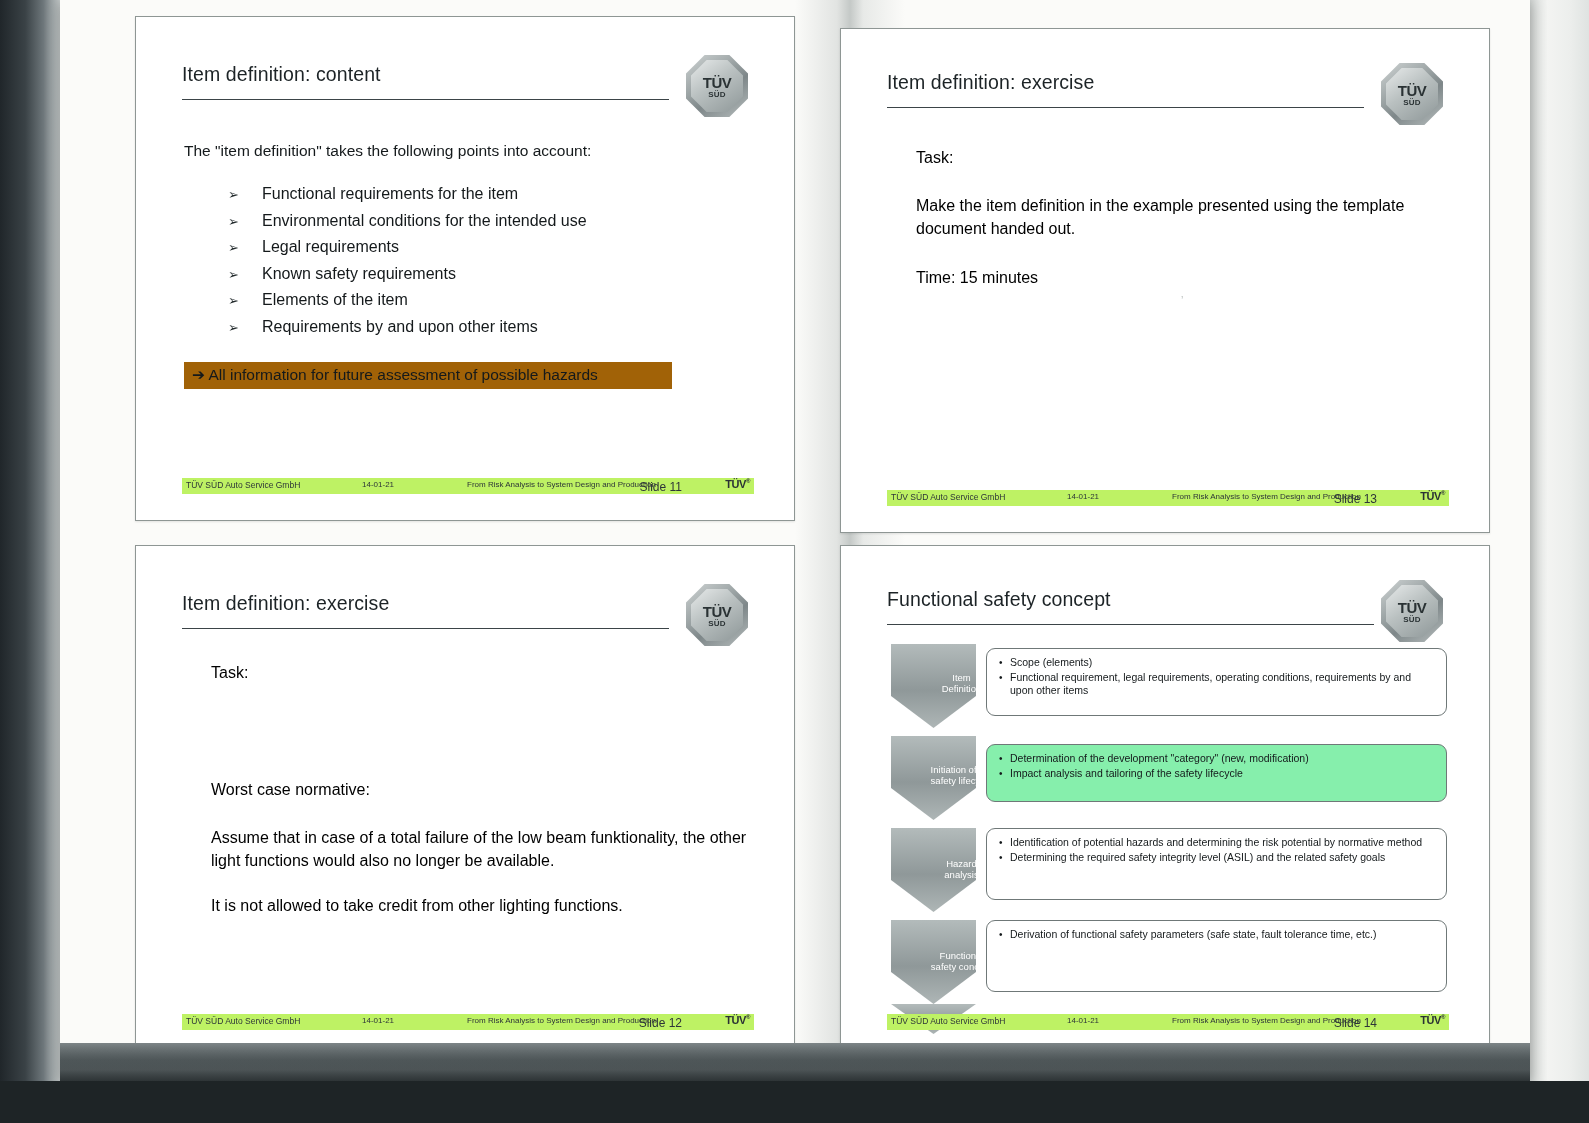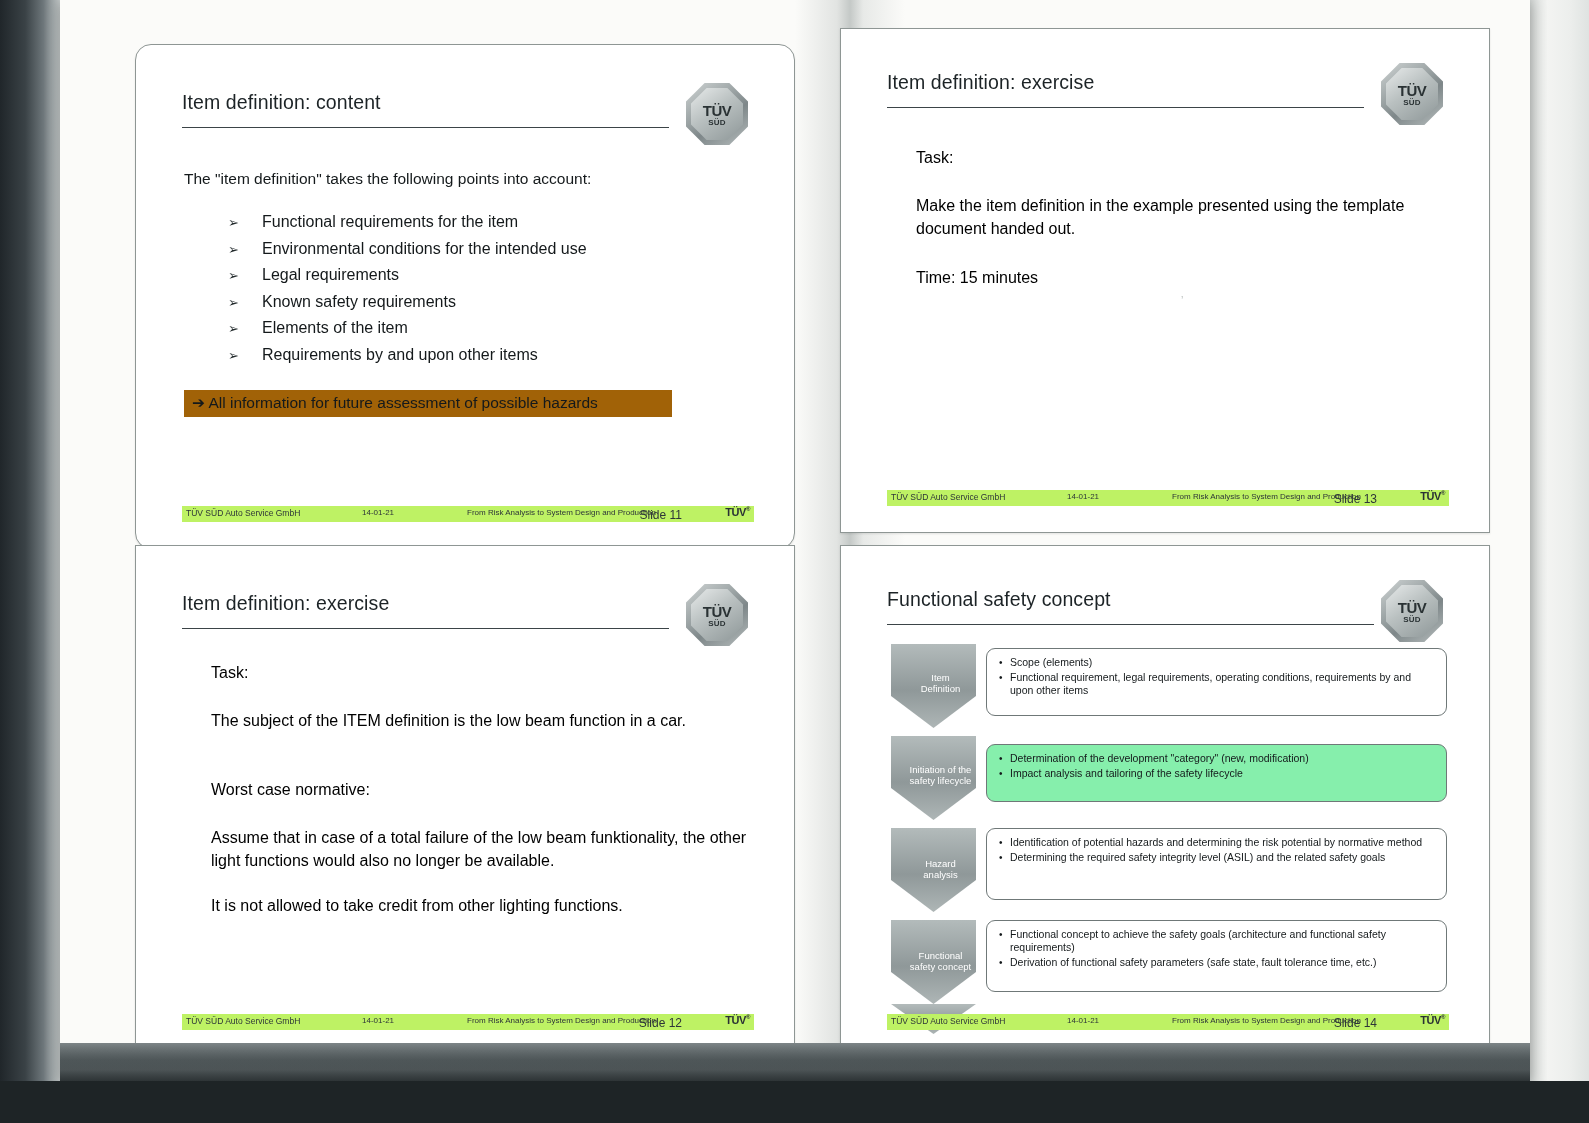--- a/index.html
+++ b/index.html
@@ -134,21 +134,21 @@
 
   
   .proc-row{position:absolute;left:50px;}
   .chev{
     position:absolute;left:0;top:0;width:85px;
     background:linear-gradient(180deg,#b3bbbb 0%,#8f9899 55%,#aeb6b6 100%);
     clip-path:polygon(0 0,100% 0,100% 62%,50% 100%,0 62%);
   }
   .chev-label{
     position:absolute;left:0;width:99px;text-align:center;
-    font-size:9.5px;color:#ffffff;line-height:11px;
+    font-size:9.5px;color:#ffffff;line-height:11px;padding-left:21px;
   }
   .proc-box{
     position:absolute;left:95px;right:0;
     border:1px solid #6f7878;border-radius:9px;background:#fff;
     box-sizing:border-box;padding:7px 9px 7px 9px;
   }
   .proc-box.grey{background:#86efac;}
   .proc-box ul{margin:0;padding:0 0 0 14px;list-style:none;}
   .proc-box li{
     font-size:10.5px;color:#14191b;line-height:13px;margin-bottom:2px;position:relative;
@@ -168,21 +168,21 @@
 </head>
 <body>
 
 <div class="scan">
   <div class="page-left-edge"></div>
   <div class="page-right-edge"></div>
 
   <div class="paper">
     <div class="gutter"></div>
 
-    <div class="slide" id="slide-11" style="left:75px;top:44px;border-radius:16px;">
+    <div class="slide" id="slide-11" style="left:75px;top:16px;">
       <div class="slide-title">Item definition: content</div>
       <div class="title-rule"></div>
       <div class="logo">
         <div class="oct"></div>
           <div class="oct-in"></div>
         <div class="lt">TÜV</div>
         <div class="lb">SÜD</div>
       </div>
 
       <div class="body-text lead" style="left:48px;top:125px;">The "item definition" takes the following points into account:</div>
@@ -255,21 +255,20 @@
       <div class="slide-title">Item definition: exercise</div>
       <div class="title-rule"></div>
       <div class="logo">
         <div class="oct"></div>
           <div class="oct-in"></div>
         <div class="lt">TÜV</div>
         <div class="lb">SÜD</div>
       </div>
 
       <div class="s12-task">Task:</div>
-      <div class="s12-p1">The subject of the ITEM definition is the low beam function in a car.</div>
       <div class="s12-p2">Worst case normative:</div>
       <div class="s12-p3">Assume that in case of a total failure of the low beam funktionality, the other light functions would also no longer be available.</div>
       <div class="s12-p4">It is not allowed to take credit from other lighting functions.</div>
 
       <div class="footer">
         <span class="fl">TÜV SÜD Auto Service GmbH</span>
         <span class="fd">14-01-21</span>
         <span class="ft">From Risk Analysis to System Design and Production</span>
         <span class="fs">Slide 12</span>
         <span class="flogo"><span>TÜV</span><sup>®</sup></span>
@@ -329,21 +328,20 @@
       </div>
 
       <div class="proc-row" style="top:374px;right:42px;height:84px;">
         <div class="chev" style="height:84px;"></div>
         <div class="chev-label" style="top:30px;">
           <div>Functional</div>
           <div>safety concept</div>
         </div>
         <div class="proc-box" style="top:0px;height:72px;">
           <ul>
-            <li>Functional concept to achieve the safety goals (architecture and functional safety requirements)</li>
             <li>Derivation of functional safety parameters (safe state, fault tolerance time, etc.)</li>
           </ul>
         </div>
       </div>
 
       <div class="chev-tail" style="left:50px;top:458px;"></div>
 
       <div class="footer">
         <span class="fl">TÜV SÜD Auto Service GmbH</span>
         <span class="fd">14-01-21</span>

